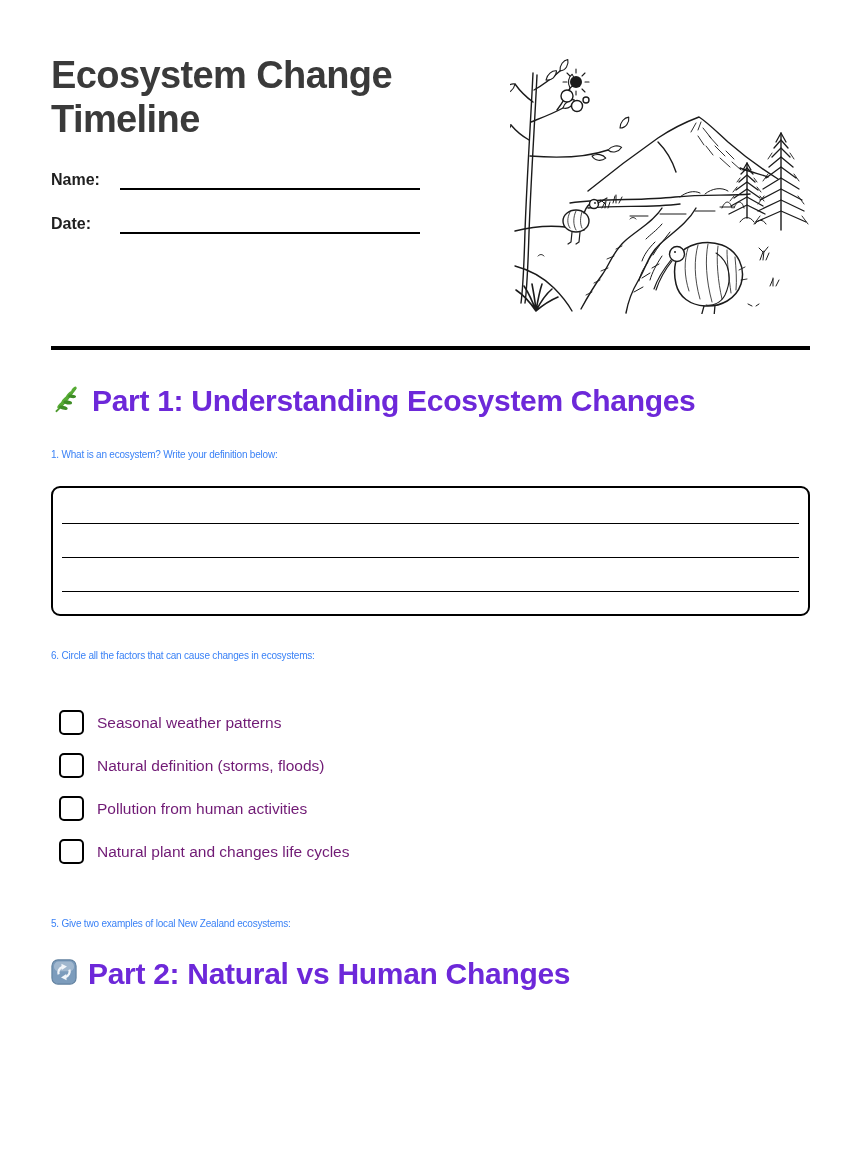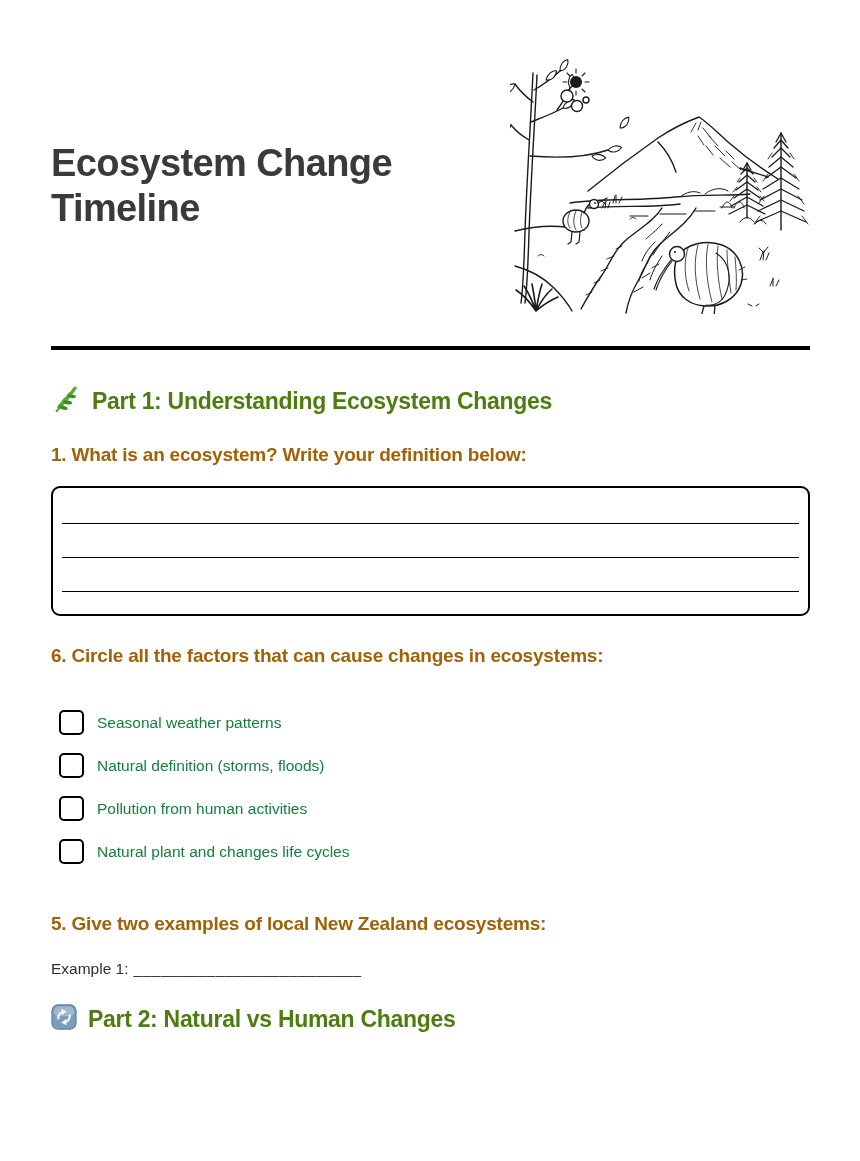--- a/index.html
+++ b/index.html
@@ -7,70 +7,80 @@
   body {
     width: 860px; height: 1161px;
     background: #ffffff;
     font-family: "Liberation Sans", sans-serif;
     color: #1c1c1c;
     overflow: hidden;
   }
   .page { padding: 50px 50px 0 51px; }
 
   
-  .header { display: flex; justify-content: space-between; align-items: center; }
+  .header { display: flex; justify-content: space-between; align-items: flex-start; }
   .header-left { width: 450px; padding-top: 3px; }
   .page-title {
     margin: 0; font-size: 38px; line-height: 1.17; font-weight: 700;
     color: #3a3a3a; letter-spacing: -0.6px;
   }
   .fields { margin-top: 26px; }
   .field-row { display: flex; align-items: flex-end; margin-bottom: 22px; }
   .field-label { font-size: 16px; font-weight: 700; width: 69px; color: #1f1f1f; line-height: 20px; }
   .field-line { width: 300px; height: 22px; border-bottom: 2.5px solid #000; }
   .illustration { width: 300px; margin-top: 6px; }
 
   
   .divider { border: none; border-top: 4.5px solid #000; margin: 28px 0 0 0; }
 
   
   .section-heading { display: flex; align-items: center; gap: 11px; margin-top: 37px; height: 28px; }
   .section-heading .txt {
-    font-size: 23px; font-weight: 700; color: #4d7c0f; letter-spacing: -0.3px; white-space: nowrap;
-  }
-
-  .question { margin-top: 30px; font-size: 19px; font-weight: 700; color: #a16207; letter-spacing: -0.2px; line-height: 19px; }
+    font-size: 30px; font-weight: 700; color: #6d28d9; letter-spacing: -0.3px; white-space: nowrap;
+  }
+
+  .question { margin-top: 30px; font-size: 10px; font-weight: 400; color: #3b82f6; letter-spacing: -0.2px; line-height: 19px; }
 
   
   .answer-box {
     margin-top: 22px; border: 2px solid #000; border-radius: 9px;
     height: 130px; padding: 35px 9px 0; overflow: hidden;
   }
   .write-line { border-bottom: 1.5px solid #000; margin-bottom: 33px; height: 0; }
 
   
   .checklist { margin-top: 45px; margin-left: 8px; }
   .check-row { display: flex; align-items: center; height: 25px; margin-bottom: 18px; }
   .checkbox { width: 25px; height: 25px; border: 2.5px solid #000; border-radius: 5px; flex: none; background: #fff; }
-  .check-label { margin-left: 13px; font-size: 15.5px; color: #15803d; }
+  .check-label { margin-left: 13px; font-size: 15.5px; color: #701a75; }
 
   .q3 { margin-top: 50px; }
   .example-row { margin-top: 26px; font-size: 15.5px; color: #2e2e2e; line-height: 19px; }
   .example-blank { margin-left: 5px; color: #2e2e2e; letter-spacing: 0.5px; }
 
   .part2 { margin-top: 27px; }
 </style>
 </head>
 <body>
 
 <div class="page">
 
   <div class="header">
     <div class="header-left">
       <h1 class="page-title">Ecosystem Change Timeline</h1>
+      <div class="fields">
+        <div class="field-row">
+          <span class="field-label">Name:</span>
+          <span class="field-line"></span>
+        </div>
+        <div class="field-row">
+          <span class="field-label">Date:</span>
+          <span class="field-line"></span>
+        </div>
+      </div>
     </div>
 
     <div class="illustration">
       <svg viewBox="0 0 300 258" width="300" height="258" fill="none" stroke="#1b1b1b" stroke-width="1.4" stroke-linecap="round" stroke-linejoin="round">
         <defs>
           <path id="leaf" d="M0,0 C3,-5 9,-7 13,-5 C11,0 5,3 0,0 Z"></path>
         </defs>
 
         <path d="M23,17 C21,60 17,120 15,175 C14,210 13,232 11,247"></path>
         <path d="M27,19 C25,62 21,122 19,177 C18,210 17,232 15,247"></path>
@@ -205,23 +215,20 @@
       <span class="check-label">Pollution from human activities</span>
     </div>
     <div class="check-row">
       <span class="checkbox"></span>
       <span class="check-label">Natural plant and changes life cycles</span>
     </div>
   </div>
 
   <div class="question q3">5. Give two examples of local New Zealand ecosystems:</div>
 
-  <div class="example-row">
-    <span>Example 1:</span><span class="example-blank">_________________________</span>
-  </div>
 
   <div class="section-heading part2">
     <span>
       <svg viewBox="0 0 28 28" width="26" height="26">
         <rect x="1" y="1" width="26" height="26" rx="6.5" fill="#7c9cbc" stroke="#60809f" stroke-width="1.2"></rect>
         <rect x="3.2" y="2.8" width="21.6" height="10.5" rx="5" fill="#ffffff" opacity="0.28"></rect>
         <path d="M8.2,16.5 A6.3,6.3 0 0 1 12.2,8.6" stroke="#f2f6fa" stroke-width="2.4" fill="none"></path>
         <polygon points="11.2,5.2 17.2,8.2 11.6,11.8" fill="#f2f6fa"></polygon>
         <path d="M19.8,11.5 A6.3,6.3 0 0 1 15.8,19.4" stroke="#f2f6fa" stroke-width="2.4" fill="none"></path>
         <polygon points="16.8,22.8 10.8,19.8 16.4,16.2" fill="#f2f6fa"></polygon>

